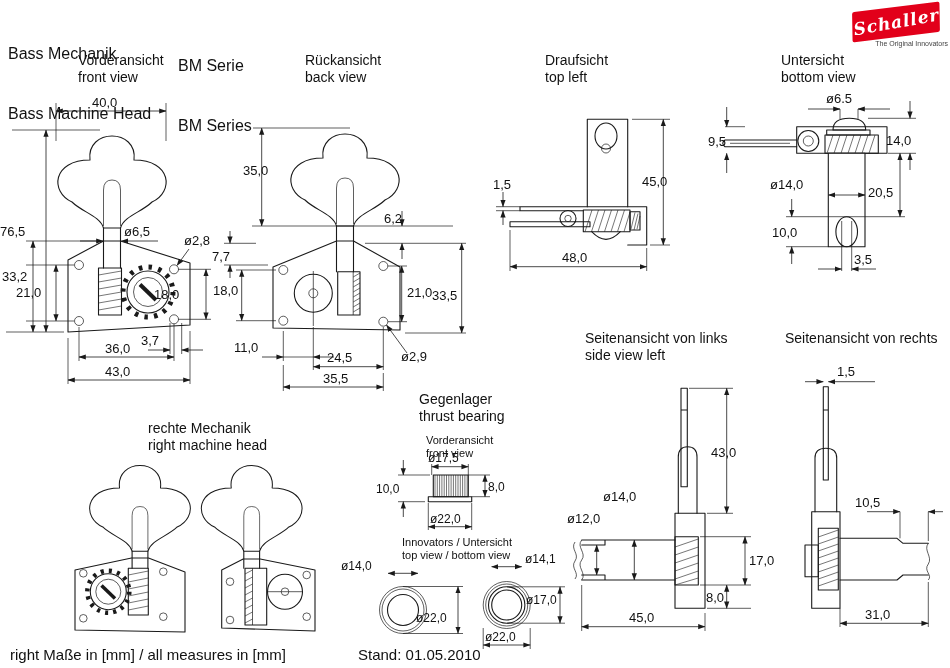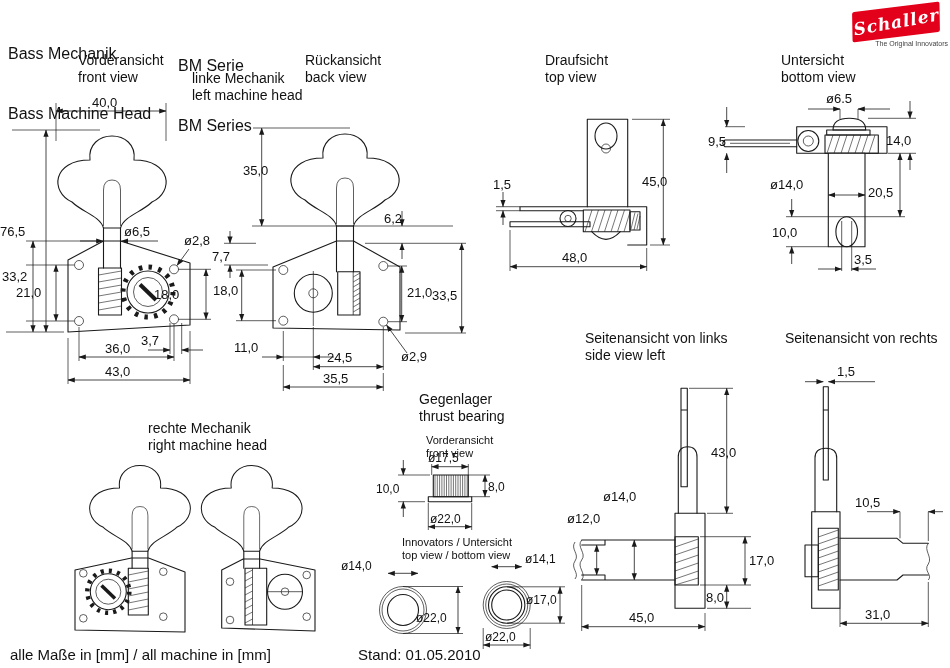--- a/index.html
+++ b/index.html
@@ -51,31 +51,27 @@
     <div class="logo-box">
       <span class="logo-script">Schaller</span>
     </div>
     <div class="logo-tag">The Original Innovators</div>
   </div>
 
   <div class="abs lbl" style="left:78px;top:52px">
     <div>Vorderansicht</div>
     <div>front view</div>
   </div>
-  <div class="abs lbl" style="left:192px;top:70px">
-    <div>linke Mechanik</div>
-    <div>left machine head</div>
-  </div>
   <div class="abs lbl" style="left:305px;top:52px">
     <div>Rückansicht</div>
     <div>back view</div>
   </div>
   <div class="abs lbl" style="left:545px;top:52px">
     <div>Draufsicht</div>
-    <div>top view</div>
+    <div>top left</div>
   </div>
   <div class="abs lbl" style="left:781px;top:52px">
     <div>Untersicht</div>
     <div>bottom view</div>
   </div>
   <div class="abs lbl" style="left:585px;top:330px">
     <div>Seitenansicht von links</div>
     <div>side view left</div>
   </div>
   <div class="abs lbl" style="left:785px;top:330px">
@@ -402,16 +398,16 @@
       <circle class="o" cx="225" cy="136.7" r="17.5" fill="#fff"></circle>
       <line class="e" x1="208" y1="136.7" x2="242" y2="136.7"></line>
       <circle class="e" cx="225" cy="136.7" r="3.8"></circle>
       <circle class="e" cx="170" cy="126.7" r="3.8"></circle>
         <circle class="e" cx="170" cy="165" r="3.8"></circle>
       <circle class="e" cx="246.7" cy="120" r="3.8"></circle>
         <circle class="e" cx="246.7" cy="161.7" r="3.8"></circle>
     </g>
   </svg>
 
-  <div class="abs ftr" style="left:10px;top:646px">alle Maße in [mm] / all machine in [mm]</div>
+  <div class="abs ftr" style="left:10px;top:646px">right Maße in [mm] / all measures in [mm]</div>
   <div class="abs ftr" style="left:358px;top:646px">Stand: 01.05.2010</div>
 
 </div>
 
 </body></html>

